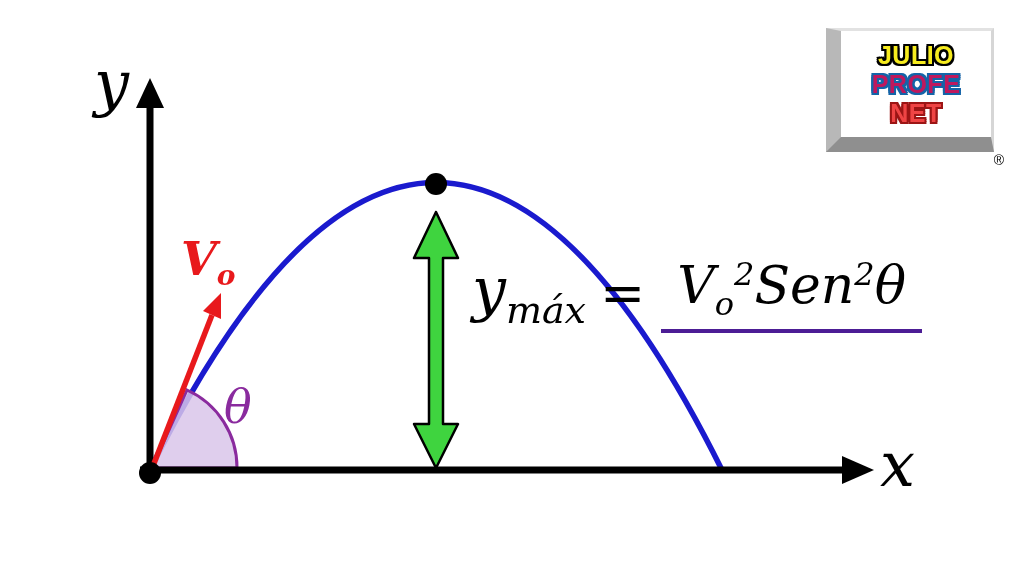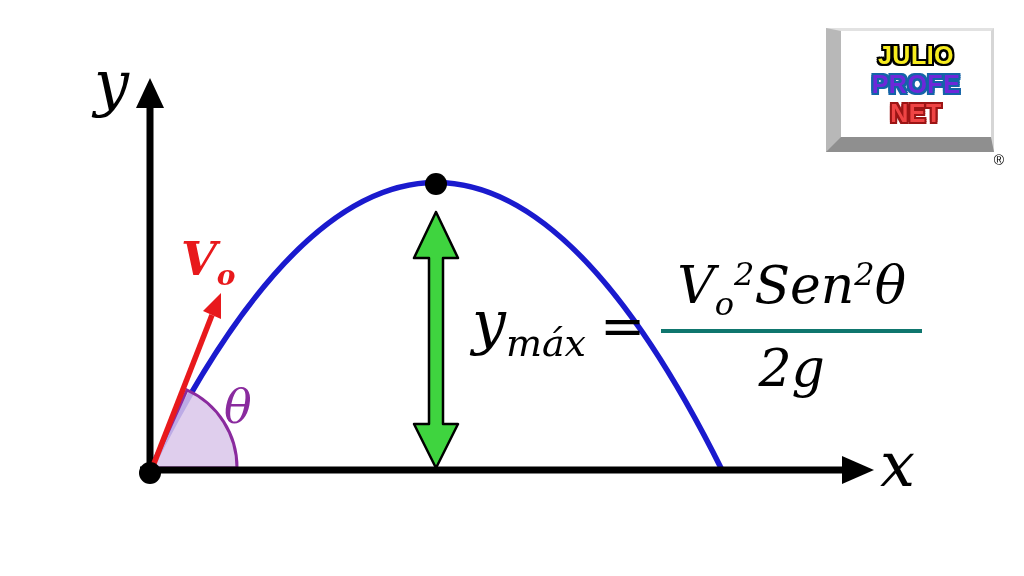--- a/index.html
+++ b/index.html
@@ -29,21 +29,21 @@
     display: flex; align-items: center;
     color: #000; font-style: italic;
   }
   .formula .lhs { font-size: 60px; line-height: 1; }
   .formula .lhs sub { font-size: 38px; }
   .formula .equals { font-size: 54px; font-style: normal; margin: 0 16px 0 14px; line-height: 1; }
   .fraction { display: flex; flex-direction: column; align-items: center; }
   .numerator {
     font-size: 52px; line-height: 1.15;
     padding: 0 16px 6px 16px;
-    border-bottom: 4px solid #0f766e;
+    border-bottom: 4px solid #4c1d95;
     white-space: nowrap;
   }
   .numerator sub { font-size: 32px; }
   .numerator sup { font-size: 32px; }
   .denominator { font-size: 52px; line-height: 1.15; padding-top: 6px; }
 
   
   .logo {
     position: absolute; right: 30px; top: 28px;
     width: 168px; height: 124px;
@@ -61,21 +61,21 @@
     font-family: "Liberation Sans", sans-serif;
     font-weight: bold; font-size: 25px; line-height: 1.12;
     letter-spacing: 0.5px;
   }
   .logo-julio {
     color: #f7ec1e;
     text-shadow: -2px -2px 0 #000, 2px -2px 0 #000, -2px 2px 0 #000, 2px 2px 0 #000,
                  -2px 0 0 #000, 2px 0 0 #000, 0 -2px 0 #000, 0 2px 0 #000;
   }
   .logo-profe {
-    color: #6d28d9;
+    color: #be185d;
     text-shadow: -2px -2px 0 #1464a8, 2px -2px 0 #1464a8, -2px 2px 0 #1464a8, 2px 2px 0 #1464a8,
                  -2px 0 0 #1464a8, 2px 0 0 #1464a8, 0 -2px 0 #1464a8, 0 2px 0 #1464a8;
   }
   .logo-net {
     color: #ef4444;
     text-shadow: -2px -2px 0 #9c1515, 2px -2px 0 #9c1515, -2px 2px 0 #9c1515, 2px 2px 0 #9c1515,
                  -2px 0 0 #9c1515, 2px 0 0 #9c1515, 0 -2px 0 #9c1515, 0 2px 0 #9c1515;
   }
   .logo-reg {
     position: absolute; right: 20px; top: 152px;
@@ -114,21 +114,20 @@
 
   <div class="lbl lbl-v0"><span>V</span><sub>o</sub></div>
 
   <div class="lbl lbl-theta">θ</div>
 
   <div class="formula">
     <span class="lhs"><span>y</span><sub>máx</sub></span>
     <span class="equals">=</span>
     <span class="fraction">
       <span class="numerator"><span>V</span><sub>o</sub><sup>2</sup><span>Sen</span><sup>2</sup><span>θ</span></span>
-      <span class="denominator">2g</span>
     </span>
   </div>
 
   <div class="logo">
     <div class="logo-line logo-julio">JULIO</div>
     <div class="logo-line logo-profe">PROFE</div>
     <div class="logo-line logo-net">NET</div>
   </div>
   <div class="logo-reg">®</div>
 

